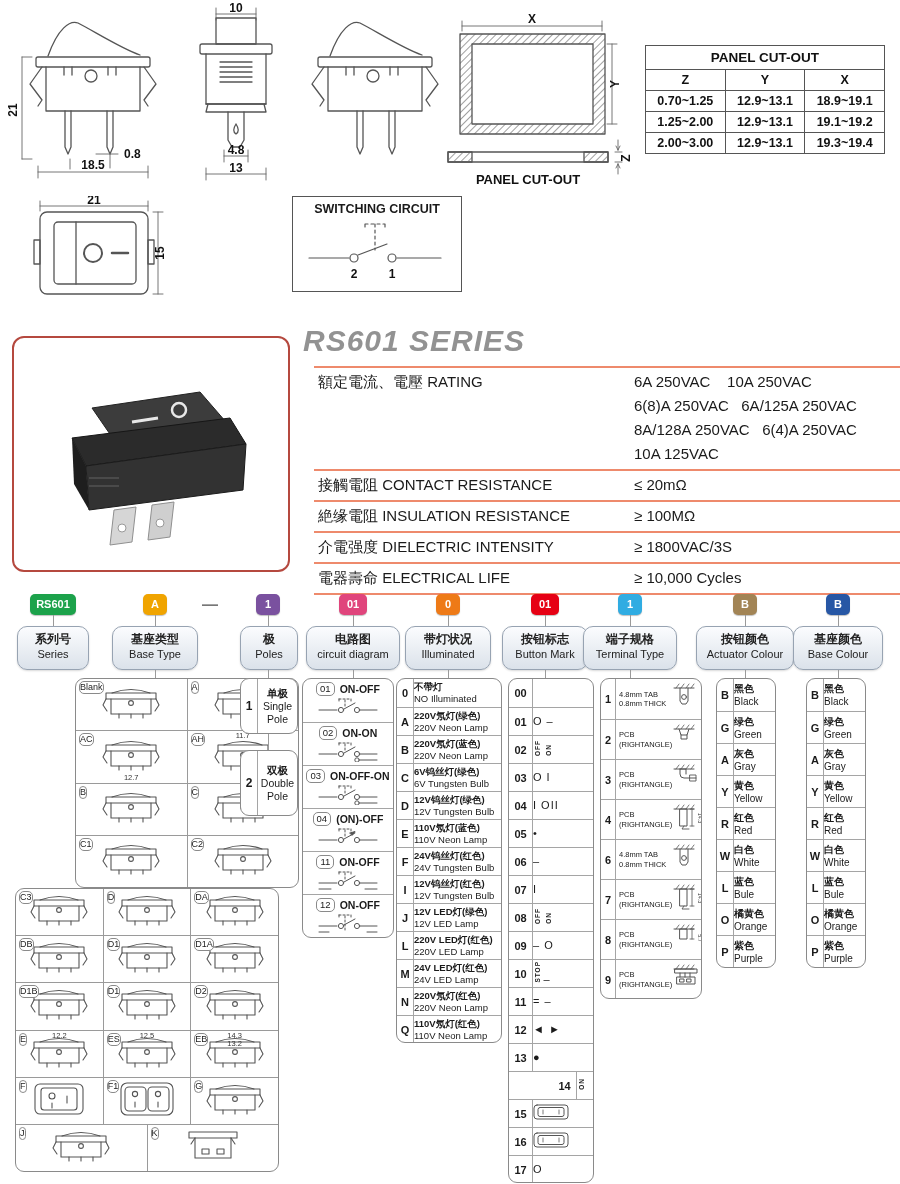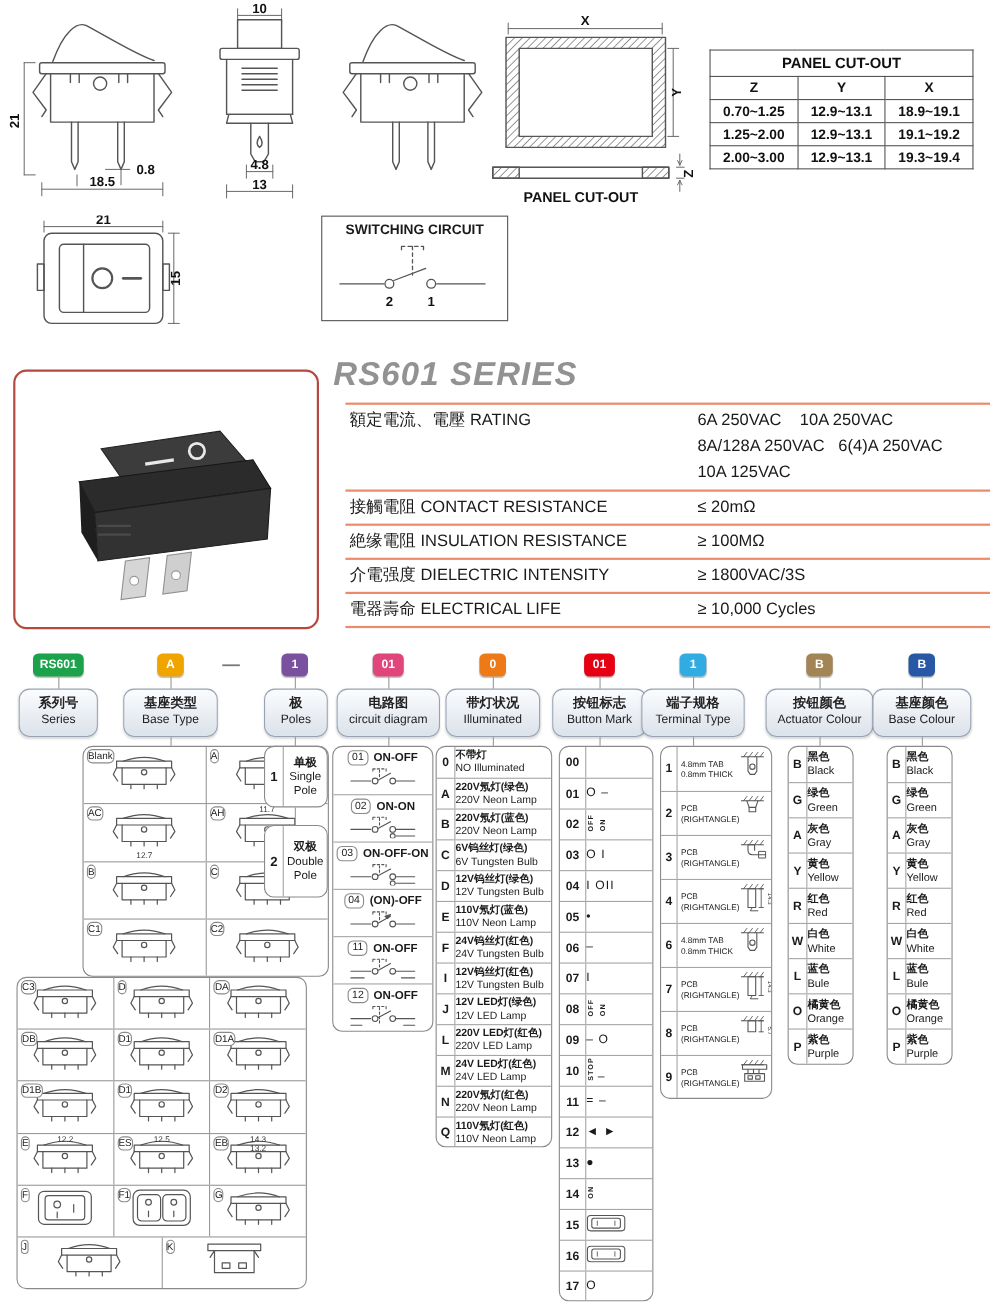--- a/index.html
+++ b/index.html
@@ -200,21 +200,21 @@
       <polygon points="138,167 160,164 156,199 134,202" fill="#cfcfcf" stroke="#8f8f8f"></polygon>
       <circle cx="108" cy="190" r="4" fill="#fff" stroke="#999"></circle>
       <circle cx="146" cy="185" r="4" fill="#fff" stroke="#999"></circle>
     </svg>
   </div>
 
   <div class="abs series-title" style="left:303px;top:324px">RS601 SERIES</div>
   <div id="specs" class="abs" style="left:314px;top:366px;width:588px">
       <div class="spec-row">
         <div class="spec-label">額定電流、電壓 RATING</div>
-        <div class="spec-value"><div>6A 250VAC    10A 250VAC</div><div>8A/128A 250VAC   6(4)A 250VAC</div><div>10A 125VAC</div></div>
+        <div class="spec-value"><div>6A 250VAC    10A 250VAC</div><div>6(8)A 250VAC   6A/125A 250VAC</div><div>8A/128A 250VAC   6(4)A 250VAC</div><div>10A 125VAC</div></div>
       </div>
       <div class="spec-row">
         <div class="spec-label">接觸電阻 CONTACT RESISTANCE</div>
         <div class="spec-value"><div>≤ 20mΩ</div></div>
       </div>
       <div class="spec-row">
         <div class="spec-label">絶缘電阻 INSULATION RESISTANCE</div>
         <div class="spec-value"><div>≥ 100MΩ</div></div>
       </div>
       <div class="spec-row">
@@ -887,21 +887,21 @@
       </div>
       <div class="trow" style="height: 28px;">
         <div class="ccol" style="width: 24px;">12</div>
         <div class="tcol"><span class="mark">◄ ►</span></div>
       </div>
       <div class="trow" style="height: 28px;">
         <div class="ccol" style="width: 24px;">13</div>
         <div class="tcol"><span class="mark">●</span></div>
       </div>
       <div class="trow" style="height: 28px;">
-        <div class="ccol" style="width: 24px;">14</div>
+        <div class="ccol" style="width: 24px; margin-left: 44px;">14</div>
         <div class="tcol"><span class="mark"><span class="rot">ON</span></span></div>
       </div>
       <div class="trow" style="height: 28px;">
         <div class="ccol" style="width: 24px;">15</div>
         <div class="tcol"><span class="mark"><svg class="g" width="36" height="16" viewBox="0 0 36 16" style="stroke-width:1">
               <rect x="1" y="1" width="34" height="14" rx="3"></rect>
               <rect x="5" y="3.5" width="26" height="9" rx="2"></rect>
               <path d="M10 6 v4 M26 6 v4" style="stroke-width:.8"></path>
             </svg></span></div>
       </div>

